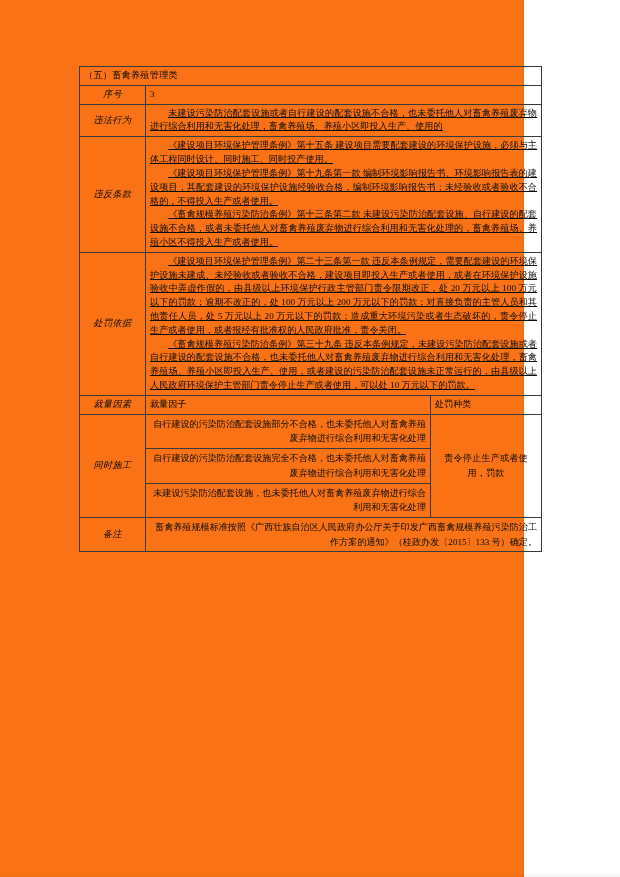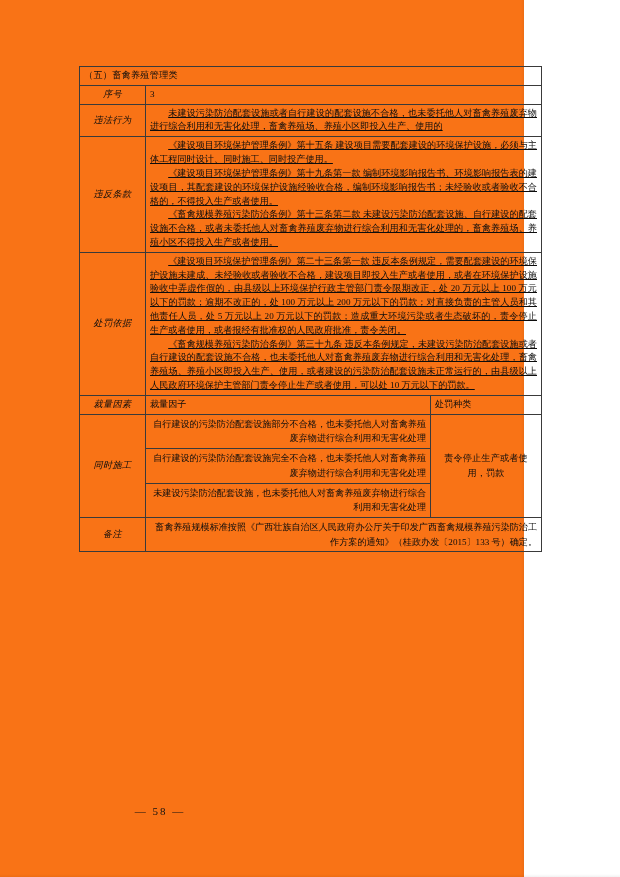--- a/index.html
+++ b/index.html
@@ -180,15 +180,14 @@
       </tr>
 
       <tr>
         <td class="cell-label">备注</td>
         <td class="cell-fact" colspan="2">畜禽养殖规模标准按照《广西壮族自治区人民政府办公厅关于印发广西畜禽规模养殖污染防治工作方案的通知》（桂政办发〔2015〕133 号）确定。</td>
       </tr>
 
     </tbody>
   </table>
 
-  <div class="page-number">— 58 —</div>
 
 </div>
 
 </body></html>

